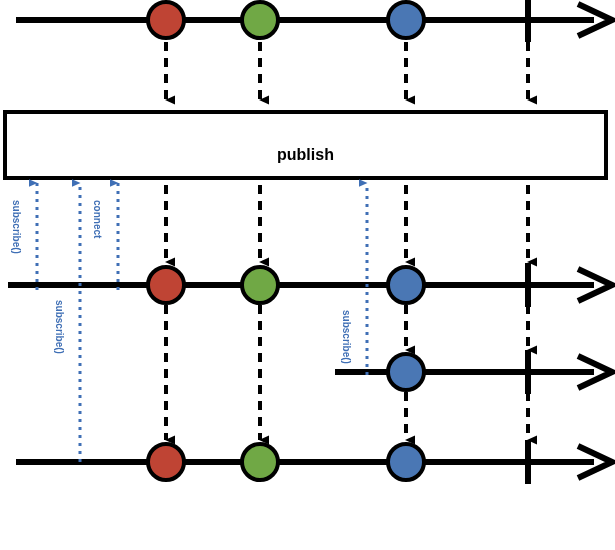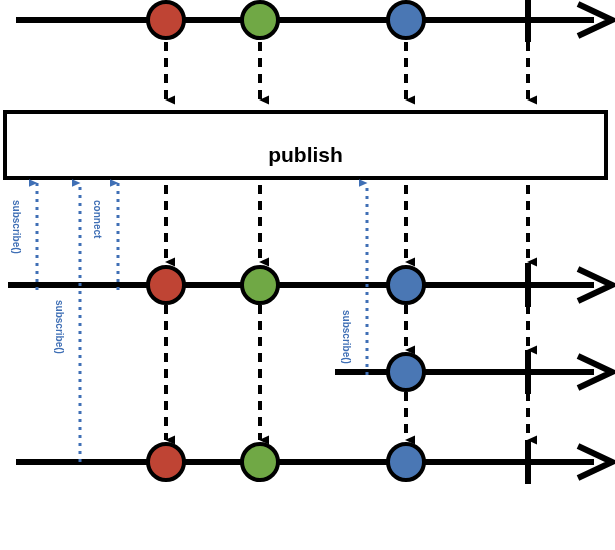--- a/index.html
+++ b/index.html
@@ -4,21 +4,21 @@
 <style>
   html,body{margin:0;padding:0;background:#ffffff;}
   body{width:615px;height:550px;font-family:"Liberation Sans",sans-serif;overflow:hidden;}
   #stage{position:relative;width:615px;height:550px;background:#fff;}
   svg#diagram{position:absolute;left:0;top:0;width:615px;height:550px;}
   .publish-label{
     position:absolute;
     left:3px; top:110px; width:605px; height:90px;
     display:flex; align-items:center; justify-content:center;
     font-family:"Liberation Sans",sans-serif;
-    font-size:21px; font-weight:bold; color:#000000;
+    font-size:16px; font-weight:bold; color:#000000;
     pointer-events:none;
   }
   .vlabel{
     position:absolute;
     font-family:"Liberation Sans",sans-serif;
     font-size:10px; font-weight:bold; color:#3F6FB5;
     white-space:nowrap;
     transform-origin:0 0;
     transform:rotate(90deg);
     letter-spacing:0px;

